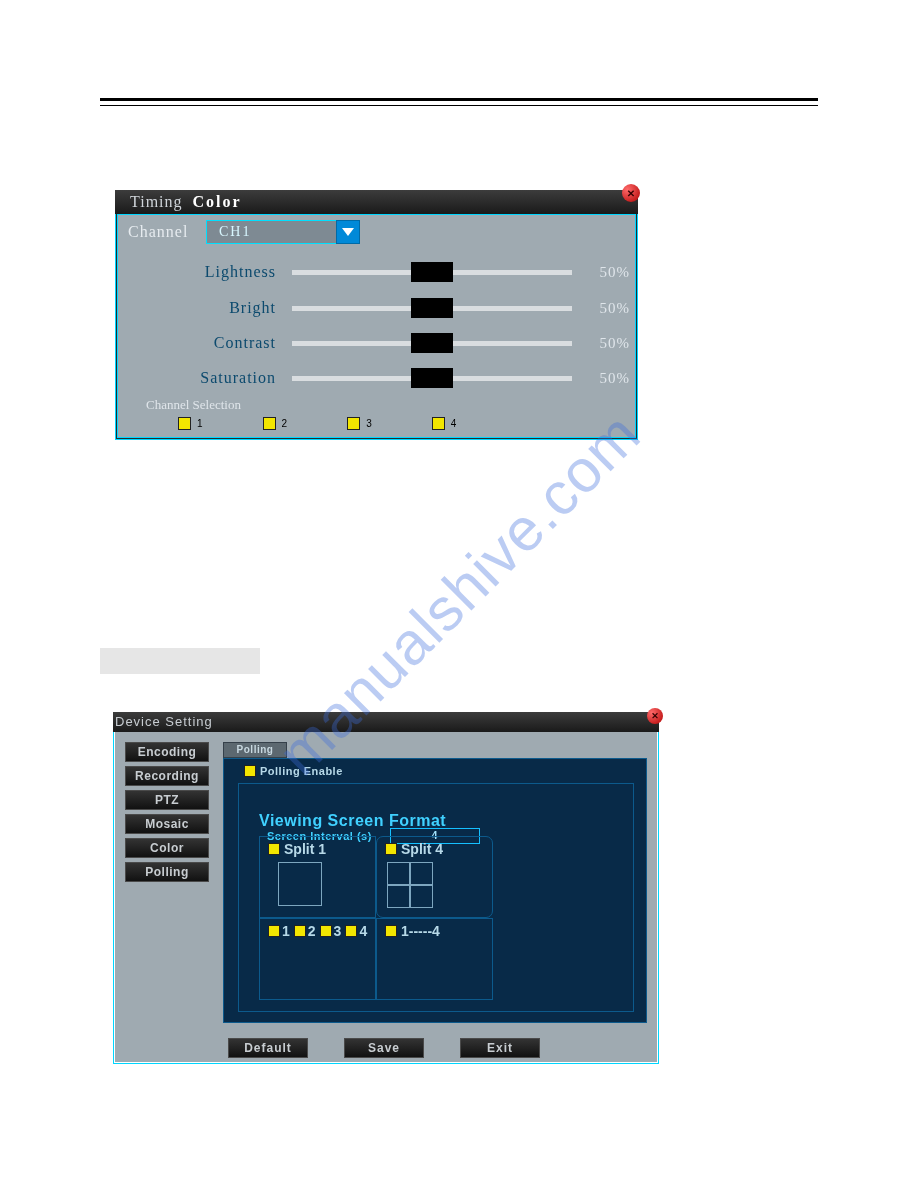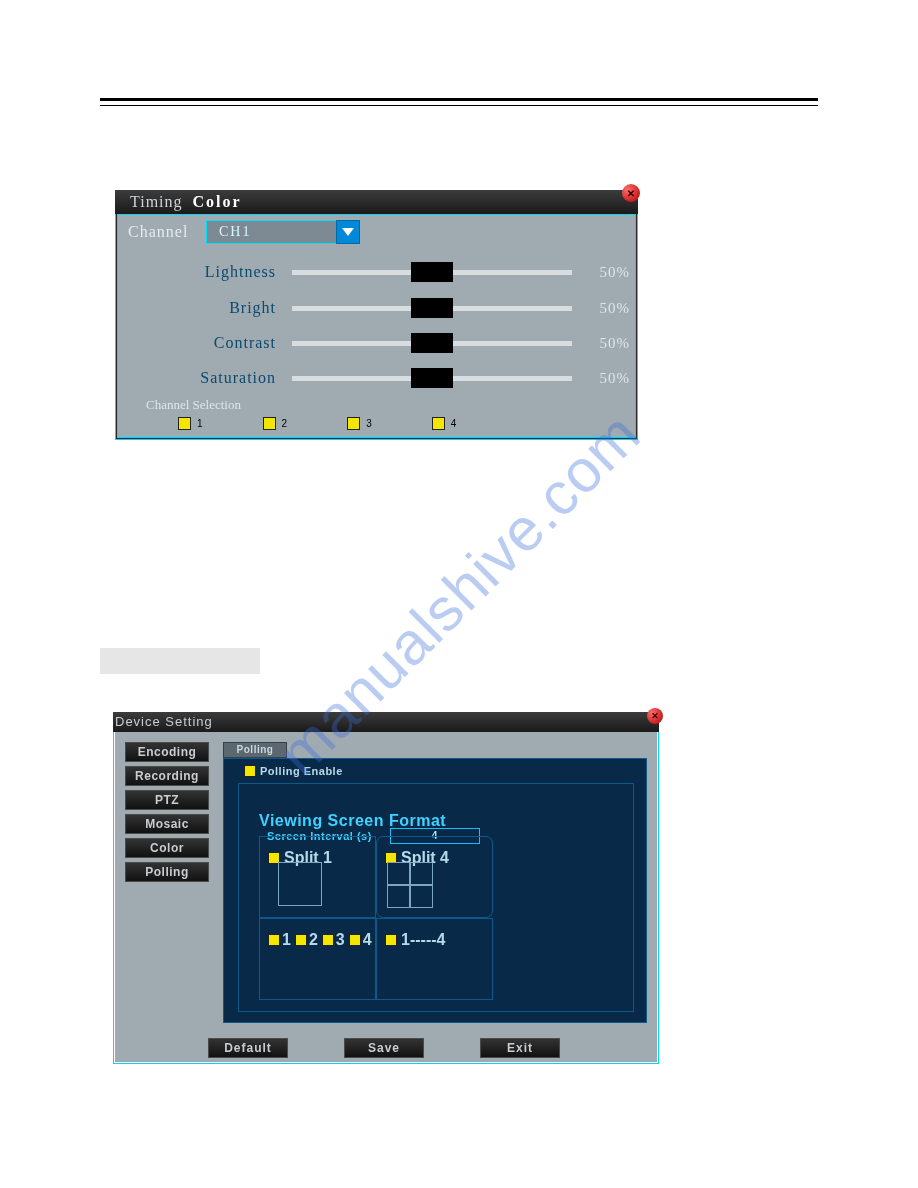--- a/index.html
+++ b/index.html
@@ -159,26 +159,26 @@
   .w2-vs-lbl{
     position:absolute; left:20px; top:28px; color:#40d1ff; font-size:16px;
     font-family:Arial,sans-serif; letter-spacing:0.5px;
   }
   .w2-grid{ position:absolute; left:20px; top:52px; }
   .w2-cell{
     position:absolute; width:115px; height:80px;
     border:1px solid #0c5a8c;
   }
   .w2-cell .hdr{
-    position:absolute; left:8px; top:12px; display:flex; align-items:center; gap:4px;
-    color:#b7d9e8; font-size:16px; font-family:Arial,sans-serif;
+    position:absolute; left:8px; top:4px; display:flex; align-items:center; gap:4px;
+    color:#b7d9e8; font-size:14px; font-family:Arial,sans-serif;
   }
   .mini-box { border:1px solid #7da6bf; background:transparent; }
   .w2-footer{
-    position:absolute; left:0; right:4px; bottom:4px; display:flex; justify-content:center; gap:56px;
+    position:absolute; left:0; right:4px; bottom:4px; display:flex; justify-content:center; gap:36px;
   }
   .w2-btn-dark{
     width:78px; height:18px; background:linear-gradient(#333,#111);
     border:1px solid #4a4a4a; color:#c8cdd1; font-size:12px;
     display:flex; align-items:center; justify-content:center;
     font-family:Arial,sans-serif; letter-spacing:1px; cursor:pointer;
   }
   .ychk{width:10px;height:10px;background:#f3e600;border:1px solid #222;display:inline-block;}
 </style>
 </head>

